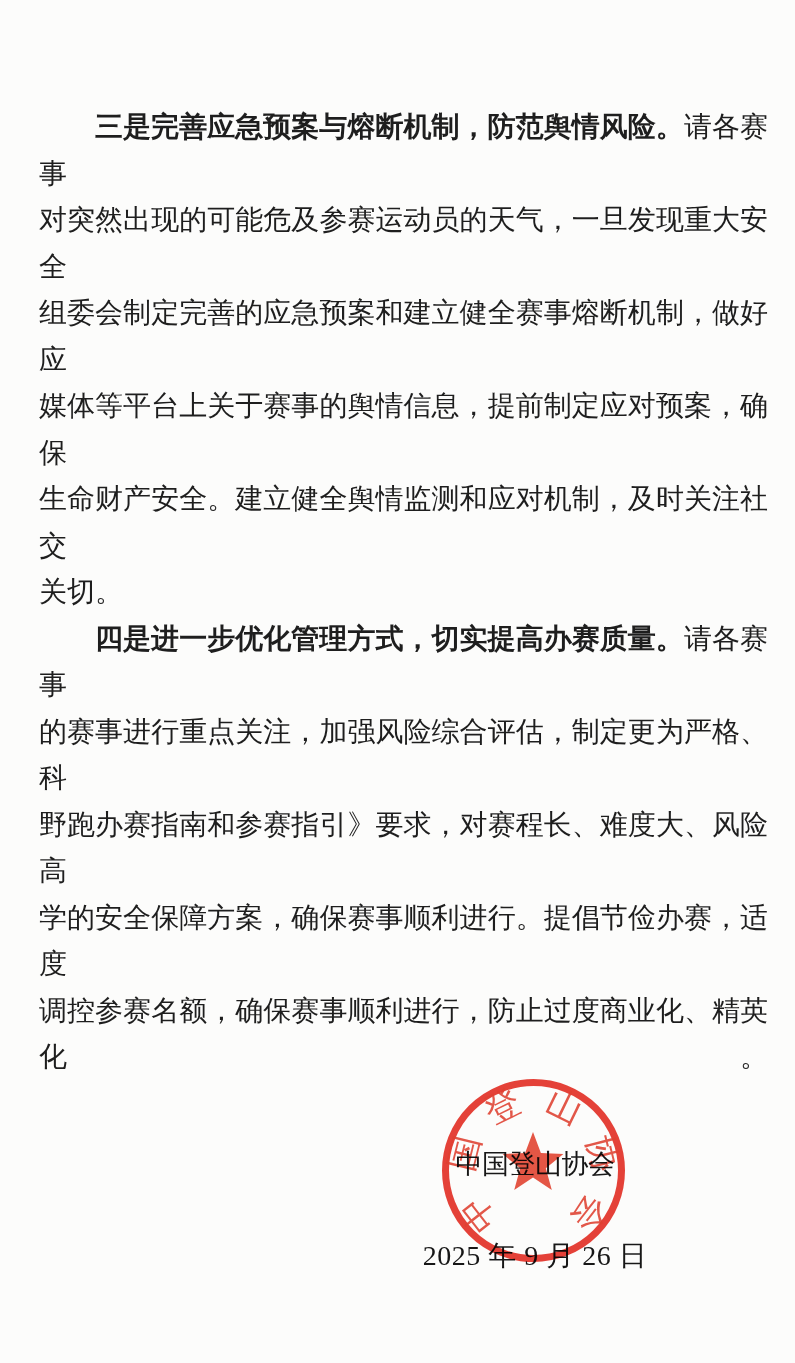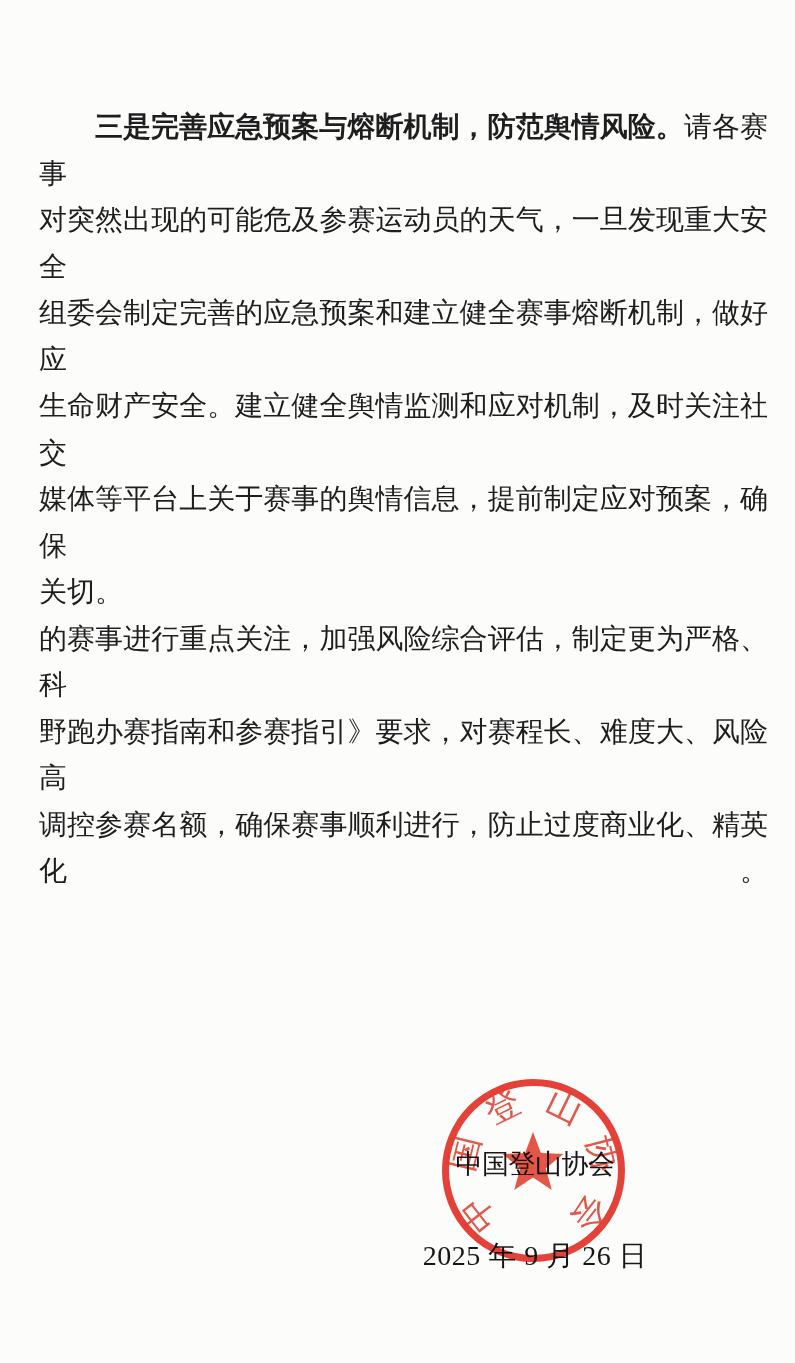--- a/index.html
+++ b/index.html
@@ -61,25 +61,27 @@
 </style>
 </head>
 <body>
 
 <div class="page">
 
   <div class="doc-text">
       <div class="line full indent"><span class="b">三是完善应急预案与熔断机制，防范舆情风险。</span><span>请各赛事</span></div>
       <div class="line full"><span>对突然出现的可能危及参赛运动员的天气，一旦发现重大安全</span></div>
       <div class="line full"><span>组委会制定完善的应急预案和建立健全赛事熔断机制，做好应</span></div>
+      <div class="line full"><span>媒体等平台上关于赛事的舆情信息，提前制定应对预案，确保</span></div>
       <div class="line full"><span>生命财产安全。建立健全舆情监测和应对机制，及时关注社交</span></div>
-      <div class="line full"><span>媒体等平台上关于赛事的舆情信息，提前制定应对预案，确保</span></div>
       <div class="line last"><span>关切。</span></div>
+      <div class="line full indent"><span class="b">四是进一步优化管理方式，切实提高办赛质量。</span><span>请各赛事</span></div>
       <div class="line full"><span>的赛事进行重点关注，加强风险综合评估，制定更为严格、科</span></div>
       <div class="line full"><span>野跑办赛指南和参赛指引》要求，对赛程长、难度大、风险高</span></div>
+      <div class="line full"><span>学的安全保障方案，确保赛事顺利进行。提倡节俭办赛，适度</span></div>
       <div class="line full"><span>调控参赛名额，确保赛事顺利进行，防止过度商业化、精英化。</span></div>
       <div class="line full"></div>
     </div>
 
   <div class="sig-org">中国登山协会</div>
   <div class="sig-date">2025 年 9 月 26 日</div>
 
   <svg class="seal" viewBox="0 0 193 193">
     <circle cx="96.5" cy="96.5" r="88" fill="none" stroke-width="7" opacity="0.95" stroke="#e4271c"></circle>
     <polygon opacity="0.9" points="96,58 103.9,79.1 126.4,80.1 108.8,94.2 114.8,115.9 96,103.5 77.2,115.9 83.2,94.2 65.6,80.1 88.1,79.1" fill="#e23420"></polygon>

